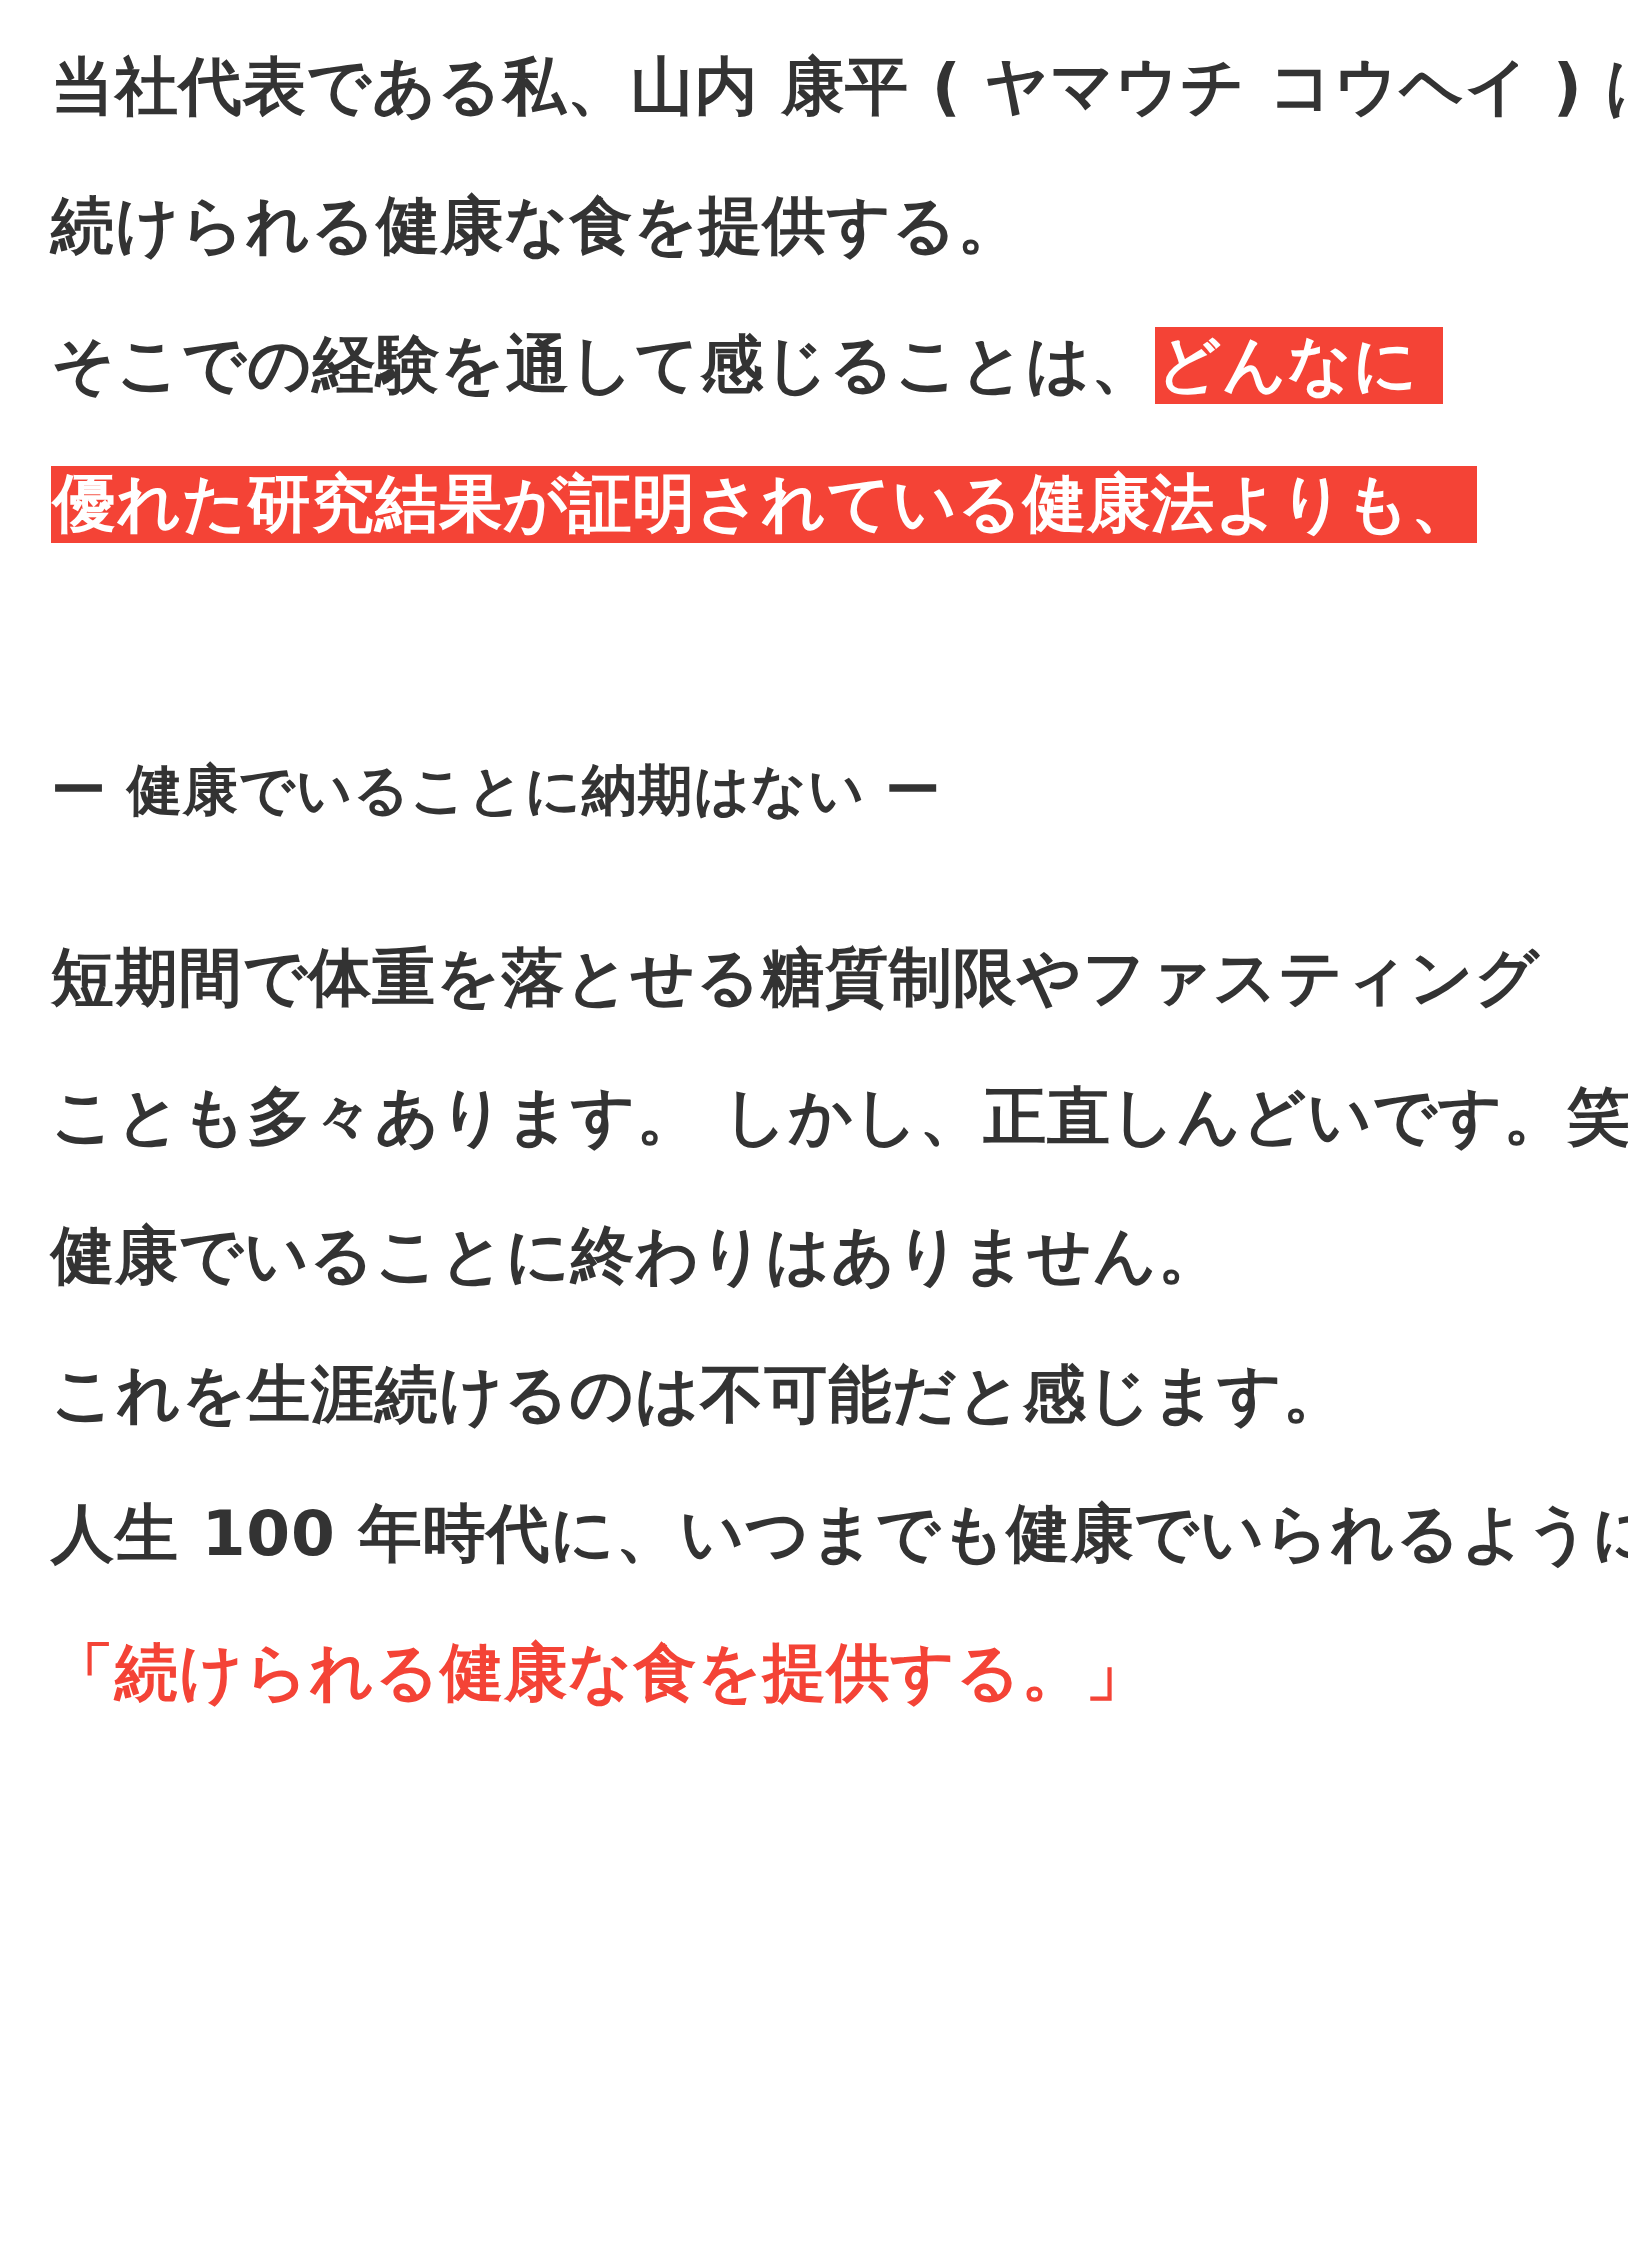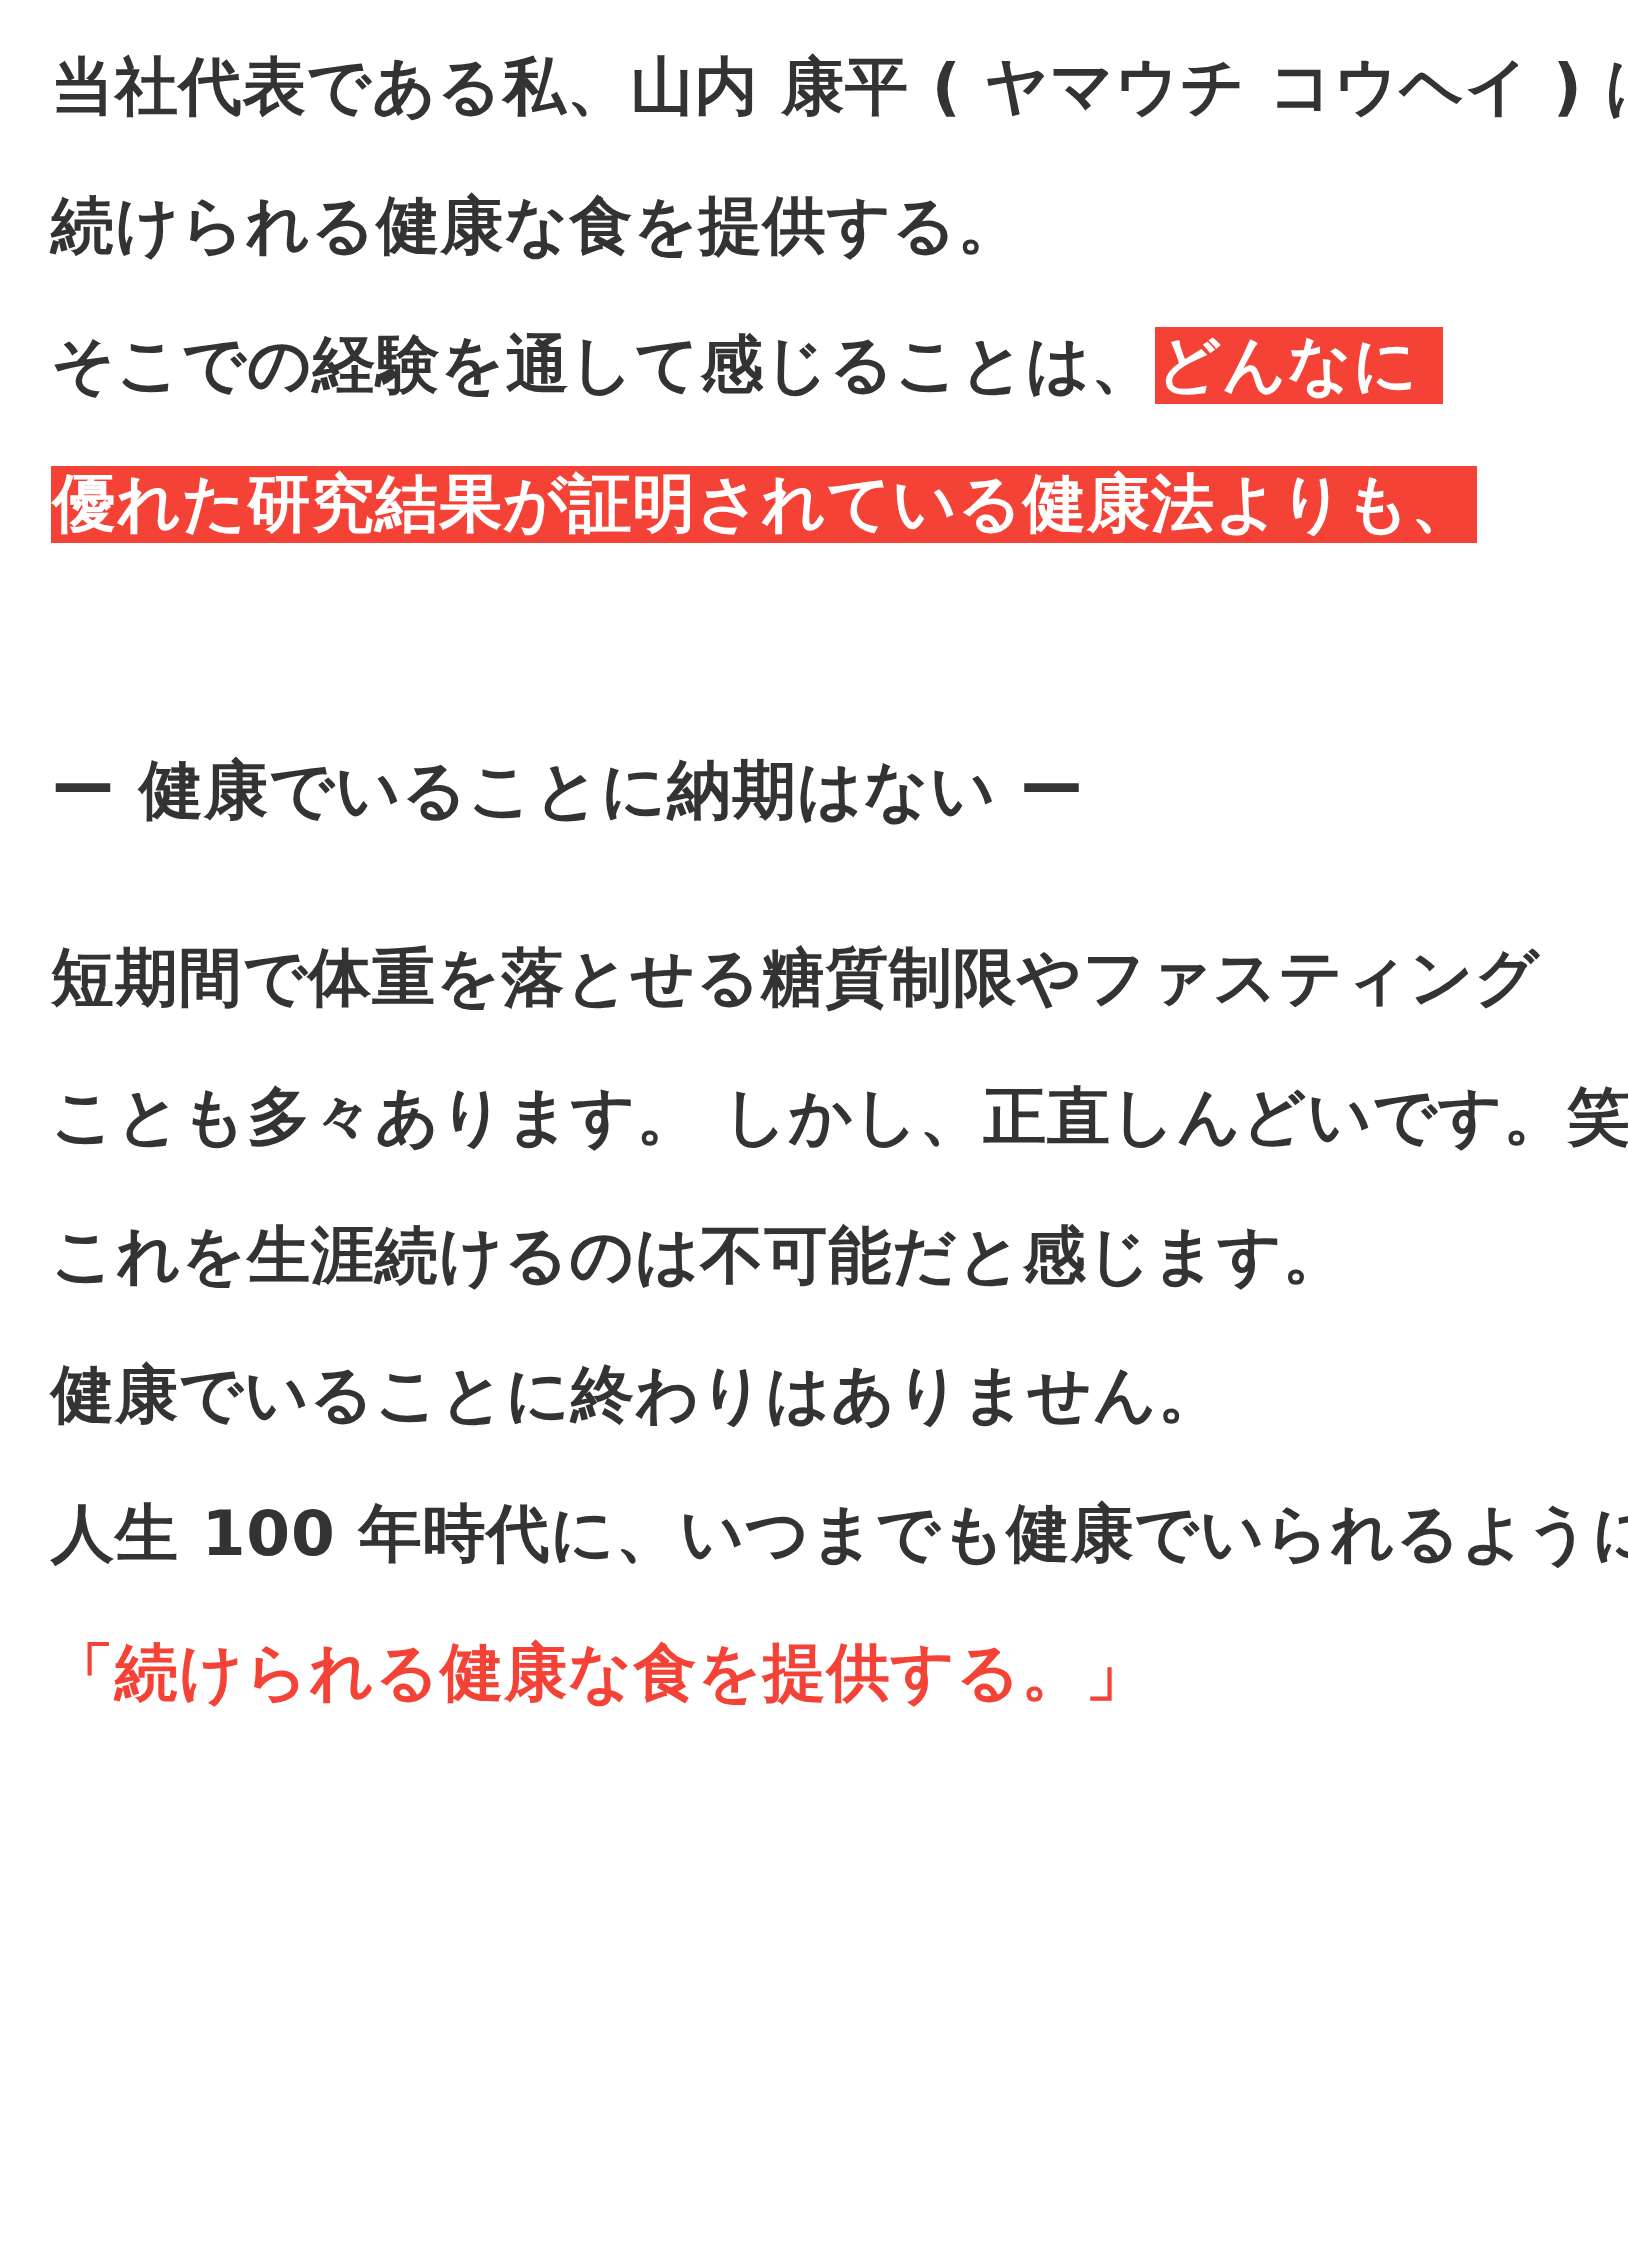--- a/index.html
+++ b/index.html
@@ -25,21 +25,21 @@
   .article {
     padding: 17px 18px 0 51px;
   }
   .line {
     font-size: 63px;
     line-height: 139px;
     white-space: pre;
     letter-spacing: 0.9px;
   }
   .heading {
-    font-size: 64px;
+    font-size: 55px;
     line-height: 118px;
     white-space: pre;
     margin-top: 158px;
     margin-bottom: 59px;
     letter-spacing: 0.9px;
   }
   .seg-normal {
     color: var(--text);
   }
   .seg-highlight {
@@ -56,18 +56,18 @@
 <body>
 
 <main class="article">
     <div class="line"><span class="seg-normal">当社代表である私、山内 康平 ( ヤマウチ コウヘイ ) は、</span></div>
     <div class="line"><span class="seg-normal">続けられる健康な食を提供する。</span></div>
     <div class="line"><span class="seg-normal">そこでの経験を通して感じることは、</span><span class="seg-highlight">どんなに </span></div>
     <div class="line"><span class="seg-highlight">優れた研究結果が証明されている健康法よりも、</span></div>
     <div class="heading"><span class="seg-normal">ー 健康でいることに納期はない ー</span></div>
     <div class="line"><span class="seg-normal">短期間で体重を落とせる糖質制限やファスティング</span></div>
     <div class="line"><span class="seg-normal">ことも多々あります。 しかし、正直しんどいです。笑</span></div>
+    <div class="line"><span class="seg-normal">健康でいることに終わりはありません。</span></div>
     <div class="line"><span class="seg-normal">これを生涯続けるのは不可能だと感じます。</span></div>
-    <div class="line"><span class="seg-normal">健康でいることに終わりはありません。</span></div>
     <div class="line"><span class="seg-normal">人生 100 年時代に、いつまでも健康でいられるように、</span></div>
     <div class="line"><span class="seg-red">「続けられる健康な食を提供する。」</span></div>
   </main>
 
 
 </body></html>

